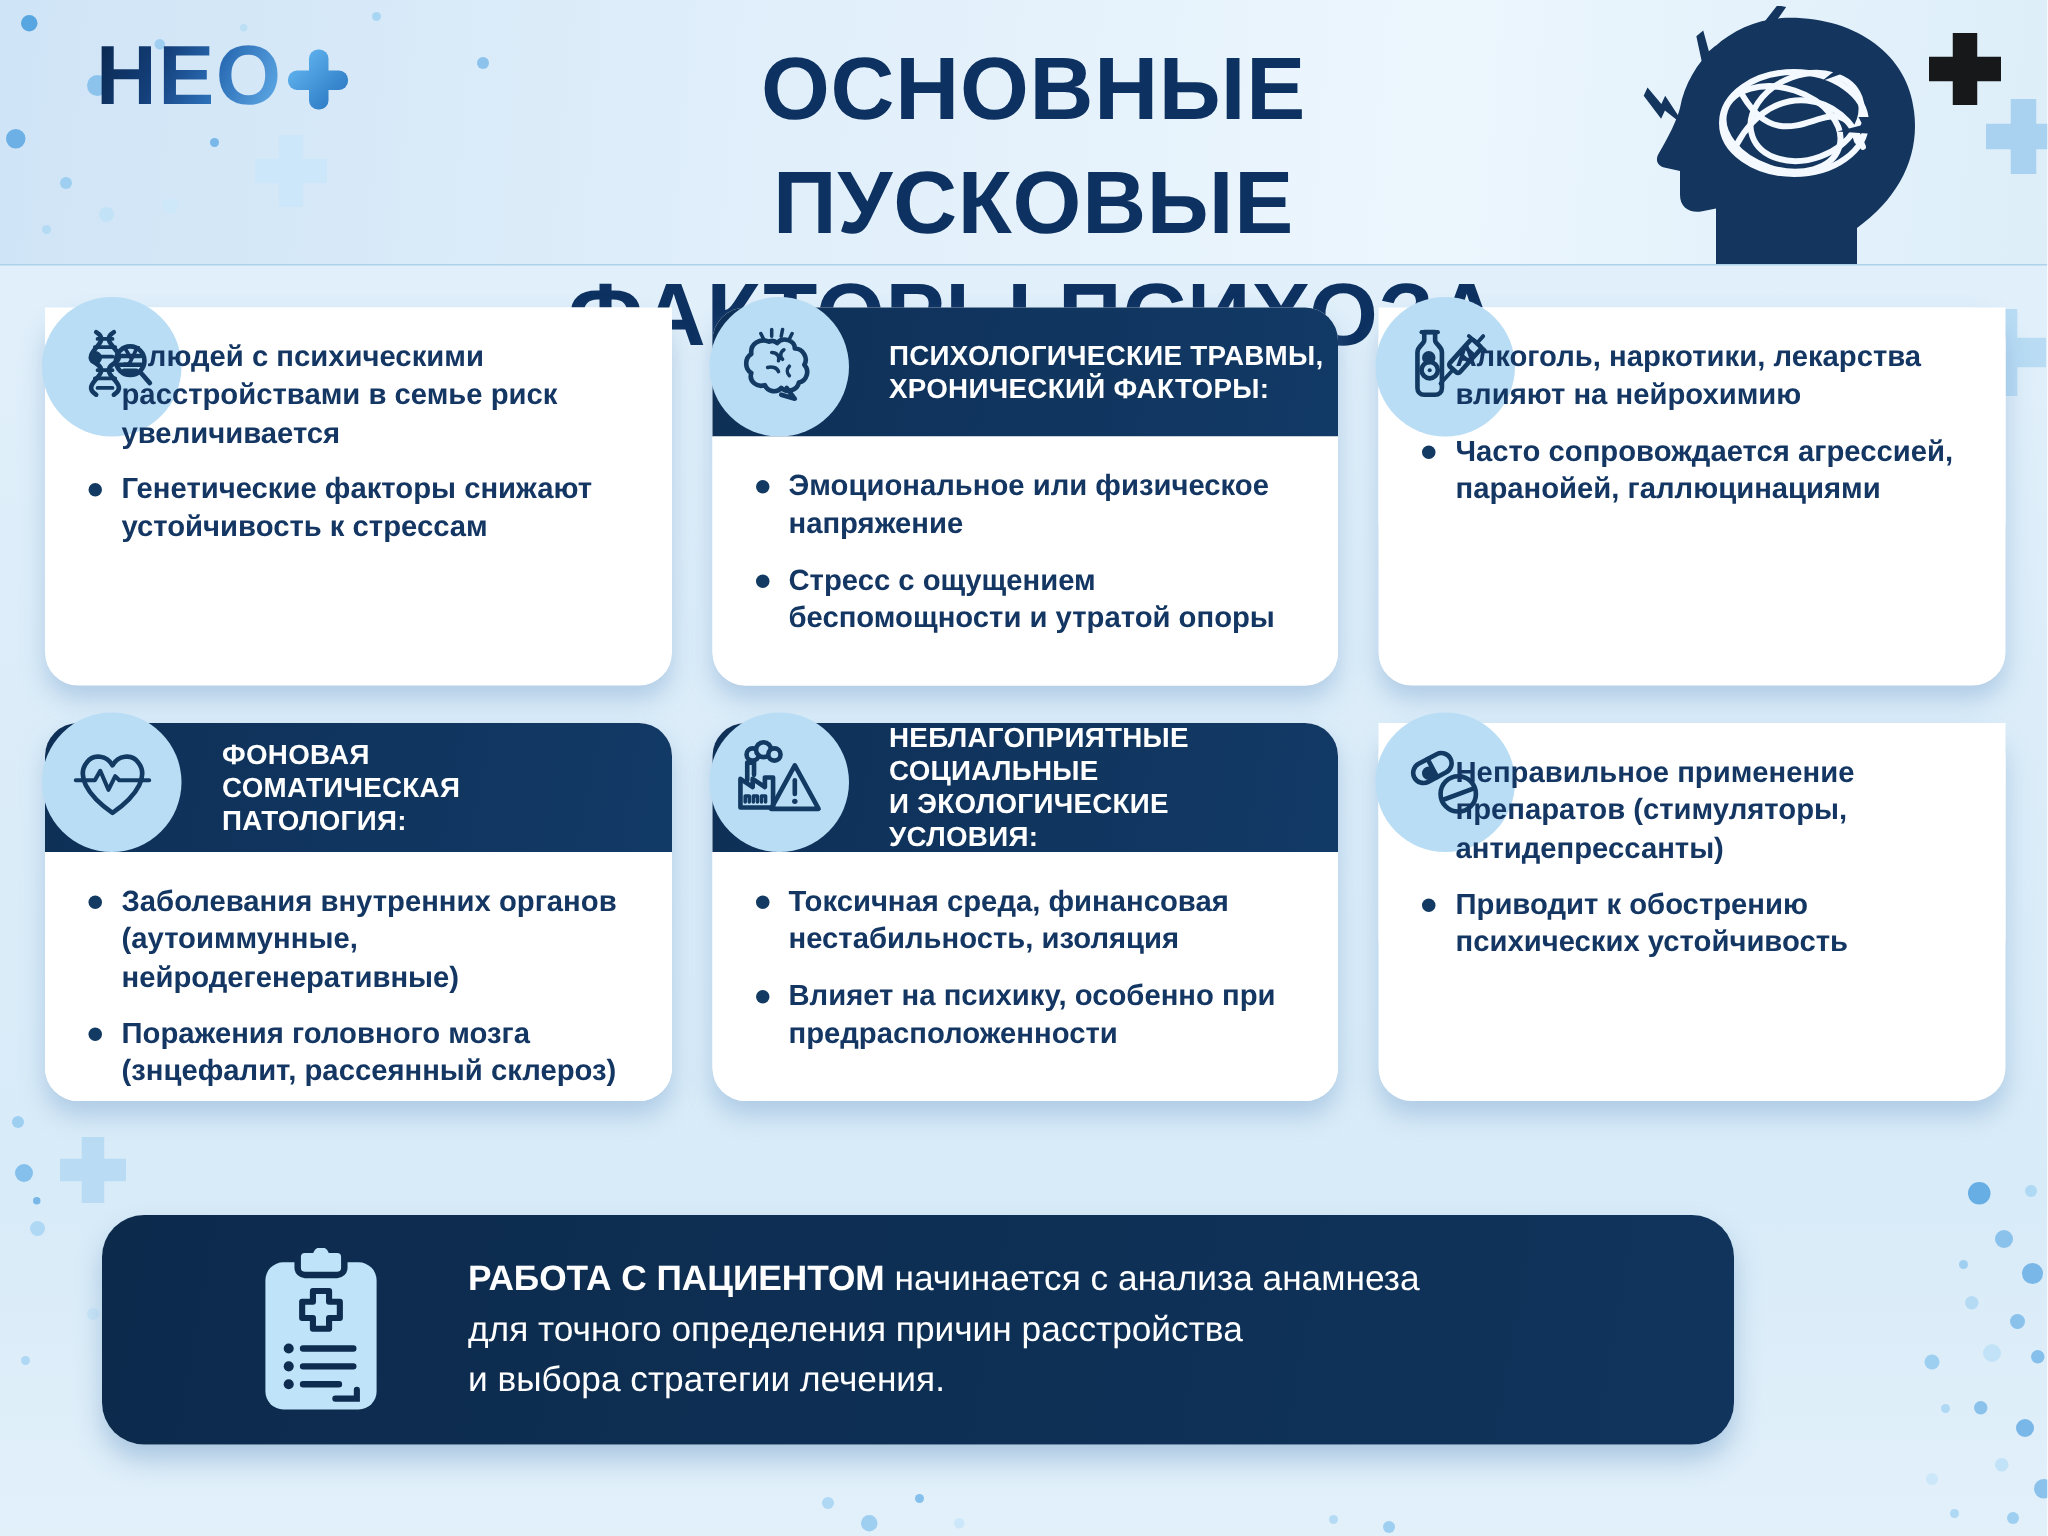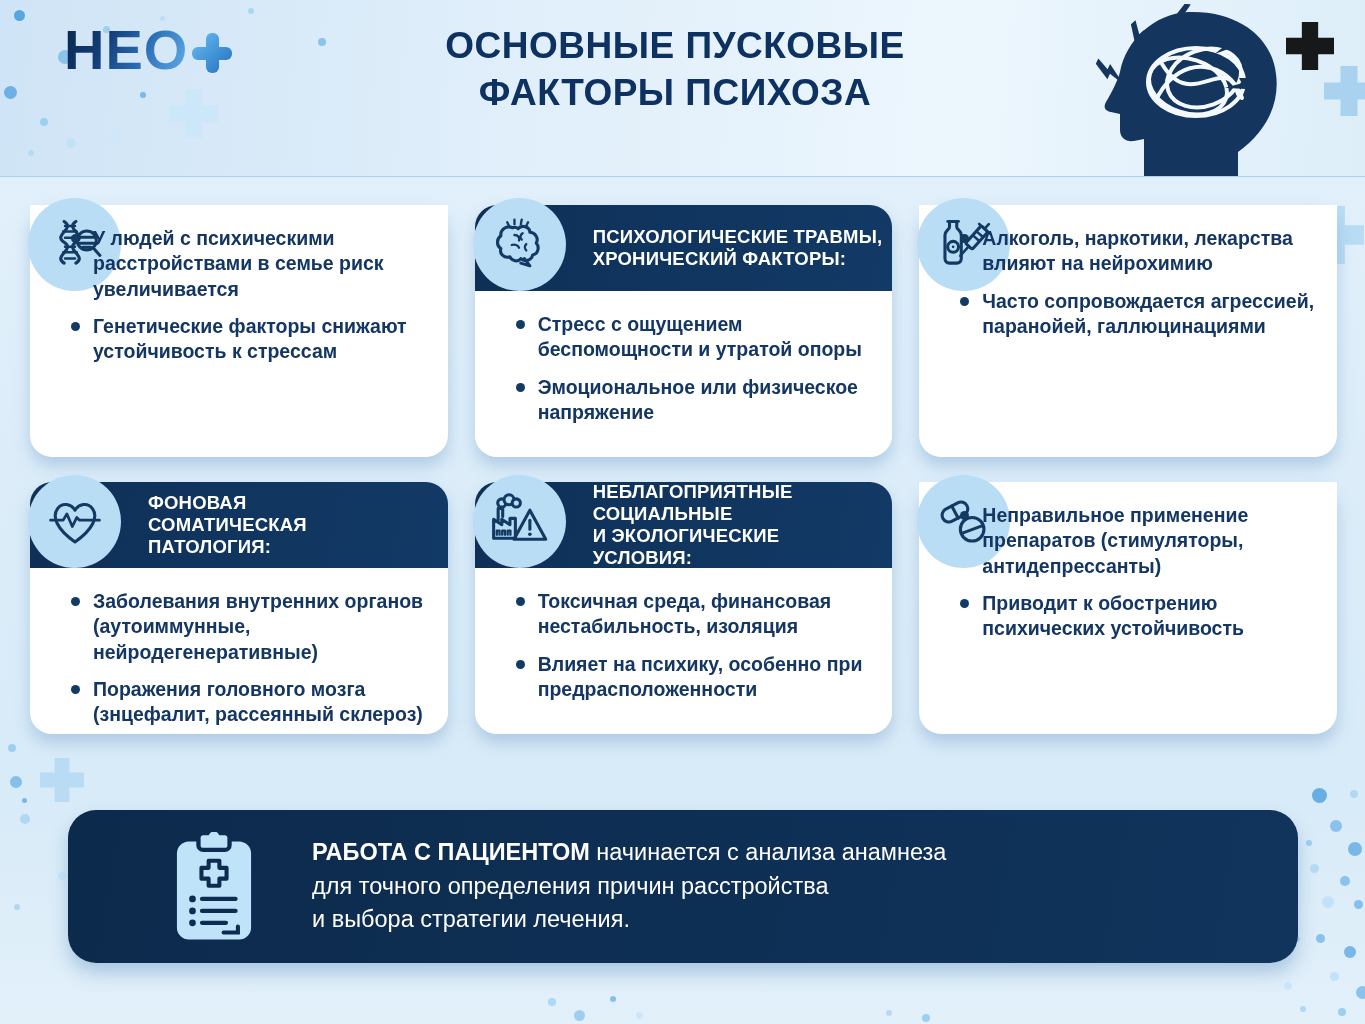--- a/index.html
+++ b/index.html
@@ -11,47 +11,47 @@
     background:linear-gradient(95deg,#cfe4f6 0%,#dfeefa 35%,#ecf6fd 70%,#ddeef9 100%);
     border-bottom:1px solid #aed2ec;}
   .logo{position:absolute;left:24px;top:22px;display:flex;align-items:center;}
   .logo-text{font-size:56px;font-weight:800;letter-spacing:1px;line-height:1;
     background:linear-gradient(115deg,#0a2a52 5%,#143f7a 35%,#2a6cb4 62%,#5ea9e6 95%);
     -webkit-background-clip:text;background-clip:text;color:transparent;margin-left:40px;}
   .logo-plus{position:relative;width:40px;height:40px;margin-left:4px;top:3px;}
   .logo-plus::before,.logo-plus::after{content:"";position:absolute;background:linear-gradient(135deg,#5db0ec,#2e7cc6);border-radius:6px;}
   .logo-plus::before{left:0;top:14px;width:40px;height:13px;}
   .logo-plus::after{left:14px;top:0;width:13px;height:40px;}
-  .main-title{position:absolute;left:330px;top:22px;width:690px;text-align:center;
-    color:#0d3160;font-weight:800;font-size:37px;line-height:1.28;letter-spacing:.5px;}
+  .main-title{position:absolute;left:344px;top:22px;width:690px;text-align:center;
+    color:#0d3160;font-weight:800;font-size:59px;line-height:1.28;letter-spacing:.5px;}
   
   .dot{position:absolute;border-radius:50%;}
   .plus-shape{position:absolute;}
   
   .grid{position:absolute;left:30px;top:205px;width:1307px;
     display:grid;grid-template-columns:repeat(3,1fr);column-gap:27px;row-gap:25px;}
   .card{position:relative;height:252px;border-radius:22px;
     box-shadow:0 9px 16px rgba(105,150,196,.38);background:#fff;}
   .card-header{height:86px;background:linear-gradient(100deg,#0e3057,#123a66);
     border-radius:22px 22px 0 0;display:flex;align-items:center;
     padding:4px 10px 4px 118px;box-sizing:border-box;}
   .card-title{color:#fff;font-weight:700;font-size:18.5px;line-height:1.18;
     letter-spacing:.2px;white-space:pre-line;}
   .card-body{background:#fff;border-radius:0 0 22px 22px;height:166px;
-    padding:21px 16px 0 38px;box-sizing:border-box;}
+    padding:21px 16px 0 26px;box-sizing:border-box;}
   .icon-circle{position:absolute;left:-2px;top:-7px;width:93px;height:93px;border-radius:50%;
     background:#b9ddf4;display:flex;align-items:center;justify-content:center;}
   .icon-circle svg{width:58px;height:58px;}
   ul.bullets{margin:0;padding:0;list-style:none;}
   ul.bullets li{position:relative;padding-left:25px;margin-bottom:12px;
     color:#143663;font-weight:600;font-size:19.5px;line-height:1.3;}
   ul.bullets li::before{content:"";position:absolute;left:3px;top:.42em;width:9px;height:9px;
     border-radius:50%;background:#123a63;}
   
-  .banner{position:absolute;left:68px;top:810px;width:1230px;height:153px;border-radius:28px;
+  .banner{position:absolute;left:68px;top:810px;width:1088px;height:153px;border-radius:28px;
     background:linear-gradient(100deg,#0c2a4c,#10345c);box-shadow:0 10px 18px rgba(105,150,196,.45);
     display:flex;align-items:center;}
   .banner-icon{margin-left:104px;width:84px;height:110px;flex:0 0 auto;}
   .banner-text{margin-left:56px;color:#ffffff;font-size:23.5px;line-height:1.43;
     white-space:pre-line;font-weight:400;}
   .banner-text b{font-weight:800;}
   
   .head-ill{position:absolute;left:1058px;top:4px;width:260px;height:172px;}
   .ico{stroke:#123a63;stroke-width:3.4;fill:none;stroke-linecap:round;stroke-linejoin:round;}
 </style>
@@ -186,22 +186,22 @@
           <g class="ico">
             <path d="M25 13c-7-3-14 2-13 9c-5 3-5 11 0 14c-2 6 4 11 10 9c2 5 9 6 12 2c4 4 12 2 13-4c6-1 8-9 4-13c3-5-1-12-7-12c0-6-9-9-13-4c-2-2-4-2-6-1z"></path>
             <path d="M27 21c4 0 6 3 5 6M36 19c-3 2-3 5-1 7M24 32c3-1 7 0 8 3M40 31c-2 2-2 5 0 7" stroke-width="2.6"></path>
             <path d="M38 47l6 8l-10-3"></path>
             <path d="M19 7l2 4M27 4v5M35 4l-1 5M42 7l-2 4" stroke-width="2.6"></path>
           </g>
         </svg>
       </div>
       <div class="card-body">
         <ul class="bullets">
+          <li>Эмоциональное или физическое напряжение</li>
           <li>Стресс с ощущением беспомощности и утратой опоры</li>
-          <li>Эмоциональное или физическое напряжение</li>
         </ul>
       </div>
     </div>
 
     <div class="card">
       <div class="icon-circle">
         <svg viewBox="0 0 64 64">
           <g class="ico">
             <path d="M16 6h8v6c0 3 5 4 5 9v26c0 3-2 5-5 5h-8c-3 0-5-2-5-5V21c0-5 5-6 5-9V6z"></path>
             <path d="M14 6h12" stroke-width="3"></path>

